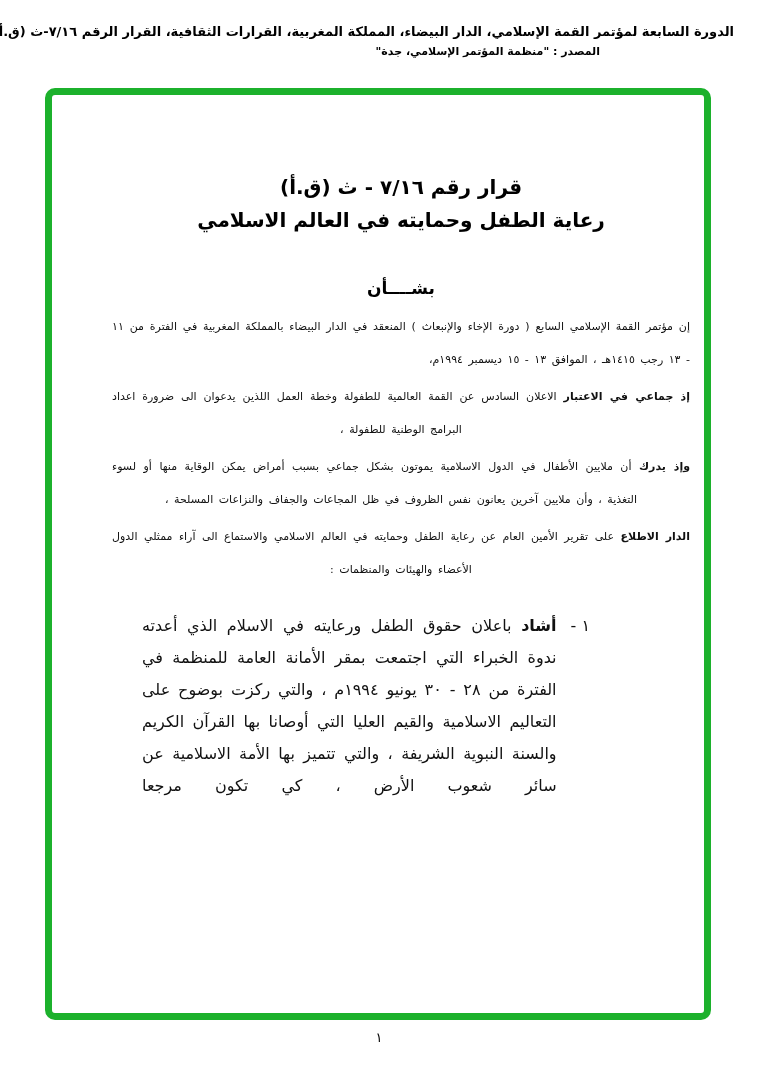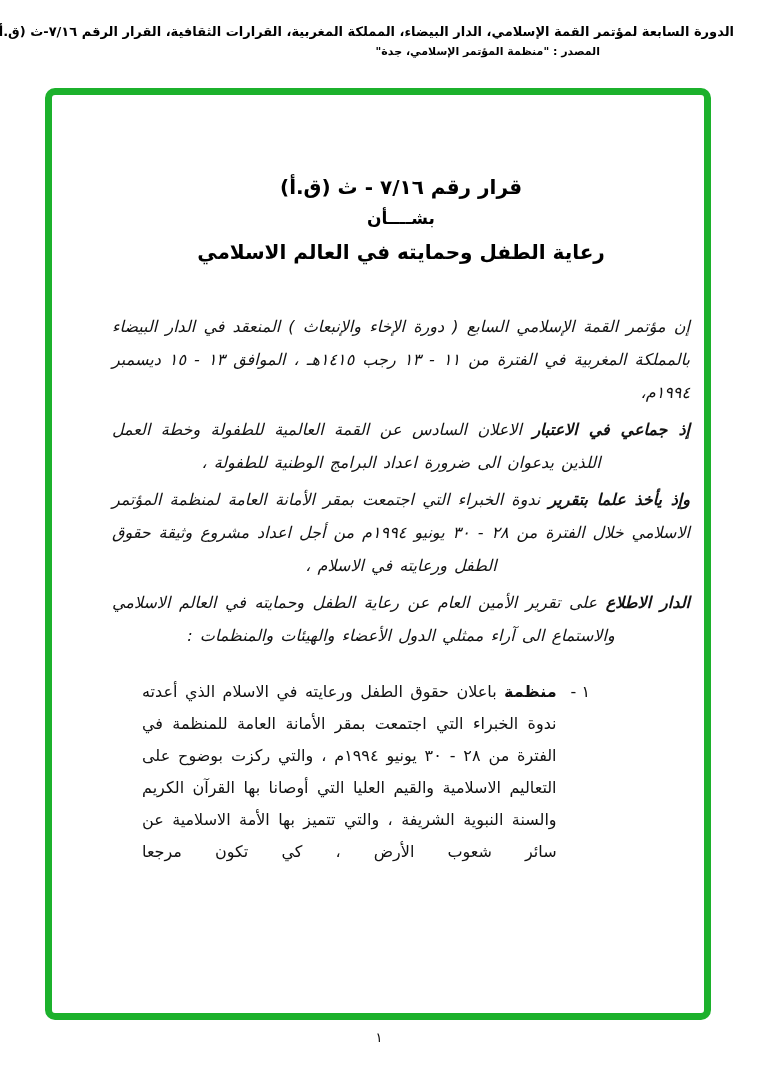--- a/index.html
+++ b/index.html
@@ -46,26 +46,25 @@
     text-align: center;
     font-weight: bold;
     white-space: nowrap;
     color: #000000;
   }
   .t1 { font-size: 20px; margin-bottom: 9px; }
   .t2 { font-size: 17px; margin-bottom: 12px; letter-spacing: 1px; }
   .t3 { font-size: 20px; margin-bottom: 46px; }
   .para {
     margin: 0 0 4px 0;
-    font-size: 16px;
+    font-size: 11px;
     line-height: 33px;
     text-align: justify;
     text-align-last: center;
     word-spacing: 2px;
-    font-style: italic;
   }
   .p-first { text-align-last: start; }
   .lead { font-weight: bold; }
   .item {
     display: flex;
     gap: 14px;
     margin: 24px 100px 0 30px;
   }
   .item-number {
     flex: 0 0 auto;
@@ -99,36 +98,36 @@
 
   <div class="doc-header">
     <div class="doc-header-line1">الدورة السابعة لمؤتمر القمة الإسلامي، الدار البيضاء، المملكة المغربية، القرارات الثقافية، القرار الرقم ٧/١٦-ث (ق.أ)</div>
     <div class="doc-header-line2">المصدر : "منظمة المؤتمر الإسلامي، جدة"</div>
   </div>
 
   <div class="frame" style="border-color: rgb(28, 177, 44); padding-left: 36px;">
     <div class="content">
 
       <div class="title t1">قرار رقم ٧/١٦ - ث (ق.أ)</div>
+      <div class="title t3">رعاية الطفل وحمايته في العالم الاسلامي</div>
       <div class="title t2">بشــــأن</div>
-      <div class="title t3">رعاية الطفل وحمايته في العالم الاسلامي</div>
 
       <p class="para p-first"><span>إن مؤتمر القمة الإسلامي السابع ( دورة الإخاء والإنبعاث ) المنعقد في الدار البيضاء بالمملكة المغربية في الفترة من ١١ - ١٣ رجب ١٤١٥هـ ، الموافق ١٣ - ١٥ ديسمبر ١٩٩٤م،</span></p>
 
       <p class="para"><span class="lead">إذ جماعي في الاعتبار</span> <span>الاعلان السادس عن القمة العالمية للطفولة وخطة العمل اللذين يدعوان الى ضرورة اعداد البرامج الوطنية للطفولة ،</span></p>
 
 
+      <p class="para"><span class="lead">وإذ يدرك</span> <span>أن ملايين الأطفال في الدول الاسلامية يموتون بشكل جماعي بسبب أمراض يمكن الوقاية منها أو لسوء التغذية ، وأن ملايين آخرين يعانون نفس الظروف في ظل المجاعات والجفاف والنزاعات المسلحة ،</span></p>
 
-      <p class="para"><span class="lead">وإذ يأخذ علما بتقرير</span> <span>ندوة الخبراء التي اجتمعت بمقر الأمانة العامة لمنظمة المؤتمر الاسلامي خلال الفترة من ٢٨ - ٣٠ يونيو ١٩٩٤م من أجل اعداد مشروع وثيقة حقوق الطفل ورعايته في الاسلام ،</span></p>
 
       <p class="para"><span class="lead">الدار الاطلاع</span> <span>على تقرير الأمين العام عن رعاية الطفل وحمايته في العالم الاسلامي والاستماع الى آراء ممثلي الدول الأعضاء والهيئات والمنظمات :</span></p>
 
       <div class="item">
         <span class="item-number">١ -</span>
-        <p class="item-text"><span class="lead">منظمة</span> <span>باعلان حقوق الطفل ورعايته في الاسلام الذي أعدته ندوة الخبراء التي اجتمعت بمقر الأمانة العامة للمنظمة في الفترة من ٢٨ - ٣٠ يونيو ١٩٩٤م ، والتي ركزت بوضوح على التعاليم الاسلامية والقيم العليا التي أوصانا بها القرآن الكريم والسنة النبوية الشريفة ، والتي تتميز بها الأمة الاسلامية عن سائر شعوب الأرض ، كي تكون مرجعا</span></p>
+        <p class="item-text"><span class="lead">أشاد</span> <span>باعلان حقوق الطفل ورعايته في الاسلام الذي أعدته ندوة الخبراء التي اجتمعت بمقر الأمانة العامة للمنظمة في الفترة من ٢٨ - ٣٠ يونيو ١٩٩٤م ، والتي ركزت بوضوح على التعاليم الاسلامية والقيم العليا التي أوصانا بها القرآن الكريم والسنة النبوية الشريفة ، والتي تتميز بها الأمة الاسلامية عن سائر شعوب الأرض ، كي تكون مرجعا</span></p>
       </div>
 
     </div>
   </div>
 
   <div class="page-num">١</div>
 
 </div>
 
 </body></html>

